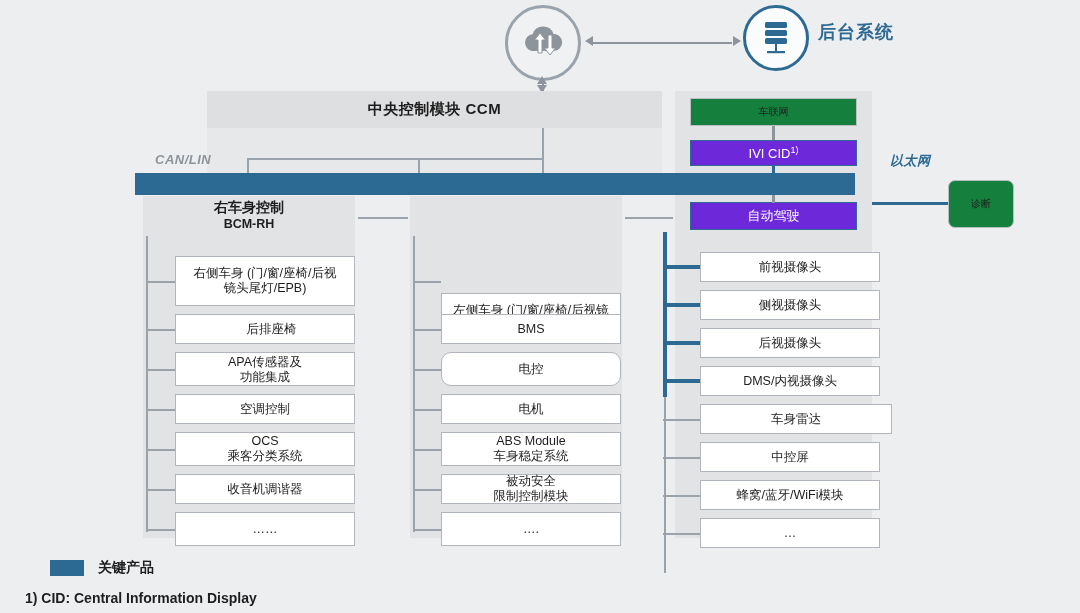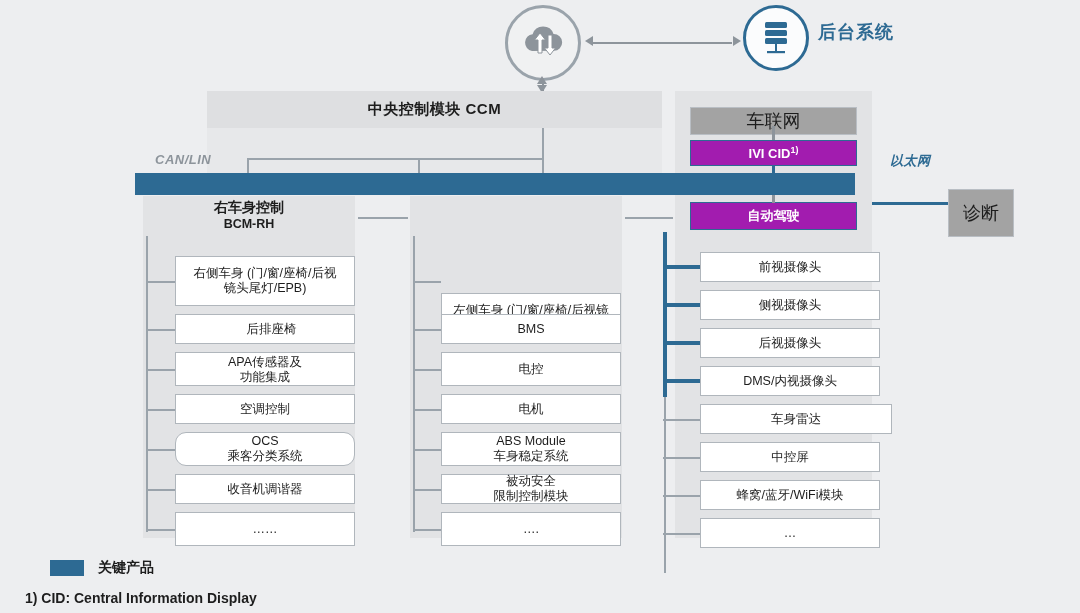--- a/index.html
+++ b/index.html
@@ -41,26 +41,26 @@
   
   .ccm-lower{
     left:207px;top:128px;width:455px;height:47px;background:#e7e8ea;
   }
 
   
   .right-panel{
     left:675px;top:91px;width:197px;height:447px;background:#e2e3e5;
   }
   .box-white{
-    background:#a3a3a3;border:1px solid #b9bec4;box-sizing:border-box;
-    font-size:18px;color:#1d1d1d;margin-top:9px;
+    background:#15803d;border:1px solid #b9bec4;box-sizing:border-box;
+    font-size:10px;color:#1d1d1d;
   }
   .box-blue{
-    background:#a21caf;border:1px solid #2d6a93;box-sizing:border-box;
-    color:#ffffff;font-size:13px;font-weight:bold;
+    background:#6d28d9;border:1px solid #2d6a93;box-sizing:border-box;
+    color:#ffffff;font-size:13px;font-weight:normal;
   }
   .tbox{left:690px;top:98px;width:167px;height:28px;}
   .ivibox{left:690px;top:140px;width:167px;height:26px;}
   .adbox{left:690px;top:202px;width:167px;height:28px;}
 
   
   .gw-bar{
     left:135px;top:173px;width:720px;height:22px;background:#2d6a93;
   }
   .gw-text{
@@ -72,21 +72,21 @@
   .canlin{
     left:155px;top:152px;font-size:13px;font-style:italic;color:#8d949b;
     font-weight:bold;letter-spacing:.5px;
   }
   .ethernet{
     left:890px;top:152px;font-size:13px;font-style:italic;color:#2d6a93;
     font-weight:bold;letter-spacing:.5px;
   }
 
   
-  .diag-box{left:948px;top:180px;width:66px;height:48px;}
+  .diag-box{left:948px;top:180px;width:66px;height:48px;border-radius:7px;}
   .diag-line{left:872px;top:202px;width:76px;height:3px;background:#2d6a93;}
 
   
   .colpanel{background:#e2e3e5;}
   .col-rh{left:143px;top:196px;width:212px;height:342px;}
   .col-lh{left:410px;top:196px;width:212px;height:342px;}
   .col-hdr{
     font-size:14px;font-weight:bold;color:#1d1d1d;line-height:1.25;
     flex-direction:column;
   }
@@ -243,38 +243,38 @@
       <div class="item" style="left: 175px; top: 314px; width: 180px; height: 30px; padding-left: 17px;">
         <span class="two">后排座椅</span>
       </div>
       <div class="item" style="left: 175px; top: 352px; width: 180px; height: 34px; align-items: flex-end;">
         <span class="two">APA传感器及
 功能集成</span>
       </div>
       <div class="item" style="left: 175px; top: 394px; width: 180px; height: 30px;">
         <span class="two">空调控制</span>
       </div>
-      <div class="item" style="left: 175px; top: 432px; width: 180px; height: 34px; border-radius: 11px;">
+      <div class="item" style="left: 175px; top: 432px; width: 180px; height: 34px;">
         <span class="two">OCS
 乘客分类系统</span>
       </div>
       <div class="item" style="left: 175px; top: 474px; width: 180px; height: 30px;">
         <span class="two">收音机调谐器</span>
       </div>
       <div class="item" style="left: 175px; top: 512px; width: 180px; height: 34px;">
         <span class="two">……</span>
       </div>
       <div class="item" style="left: 441px; top: 256px; width: 180px; height: 50px; margin-top: 37px;">
         <span class="two">左侧车身 (门/窗/座椅/后视镜
 头尾灯/EPB)</span>
       </div>
       <div class="item" style="left: 441px; top: 314px; width: 180px; height: 30px;">
         <span class="two">BMS</span>
       </div>
-      <div class="item" style="left: 441px; top: 352px; width: 180px; height: 34px;">
+      <div class="item" style="left: 441px; top: 352px; width: 180px; height: 34px; border-radius: 10px;">
         <span class="two">电控</span>
       </div>
       <div class="item" style="left: 441px; top: 394px; width: 180px; height: 30px;">
         <span class="two">电机</span>
       </div>
       <div class="item" style="left: 441px; top: 432px; width: 180px; height: 34px;">
         <span class="two">ABS Module
 车身稳定系统</span>
       </div>
       <div class="item" style="left: 441px; top: 474px; width: 180px; height: 30px;">

